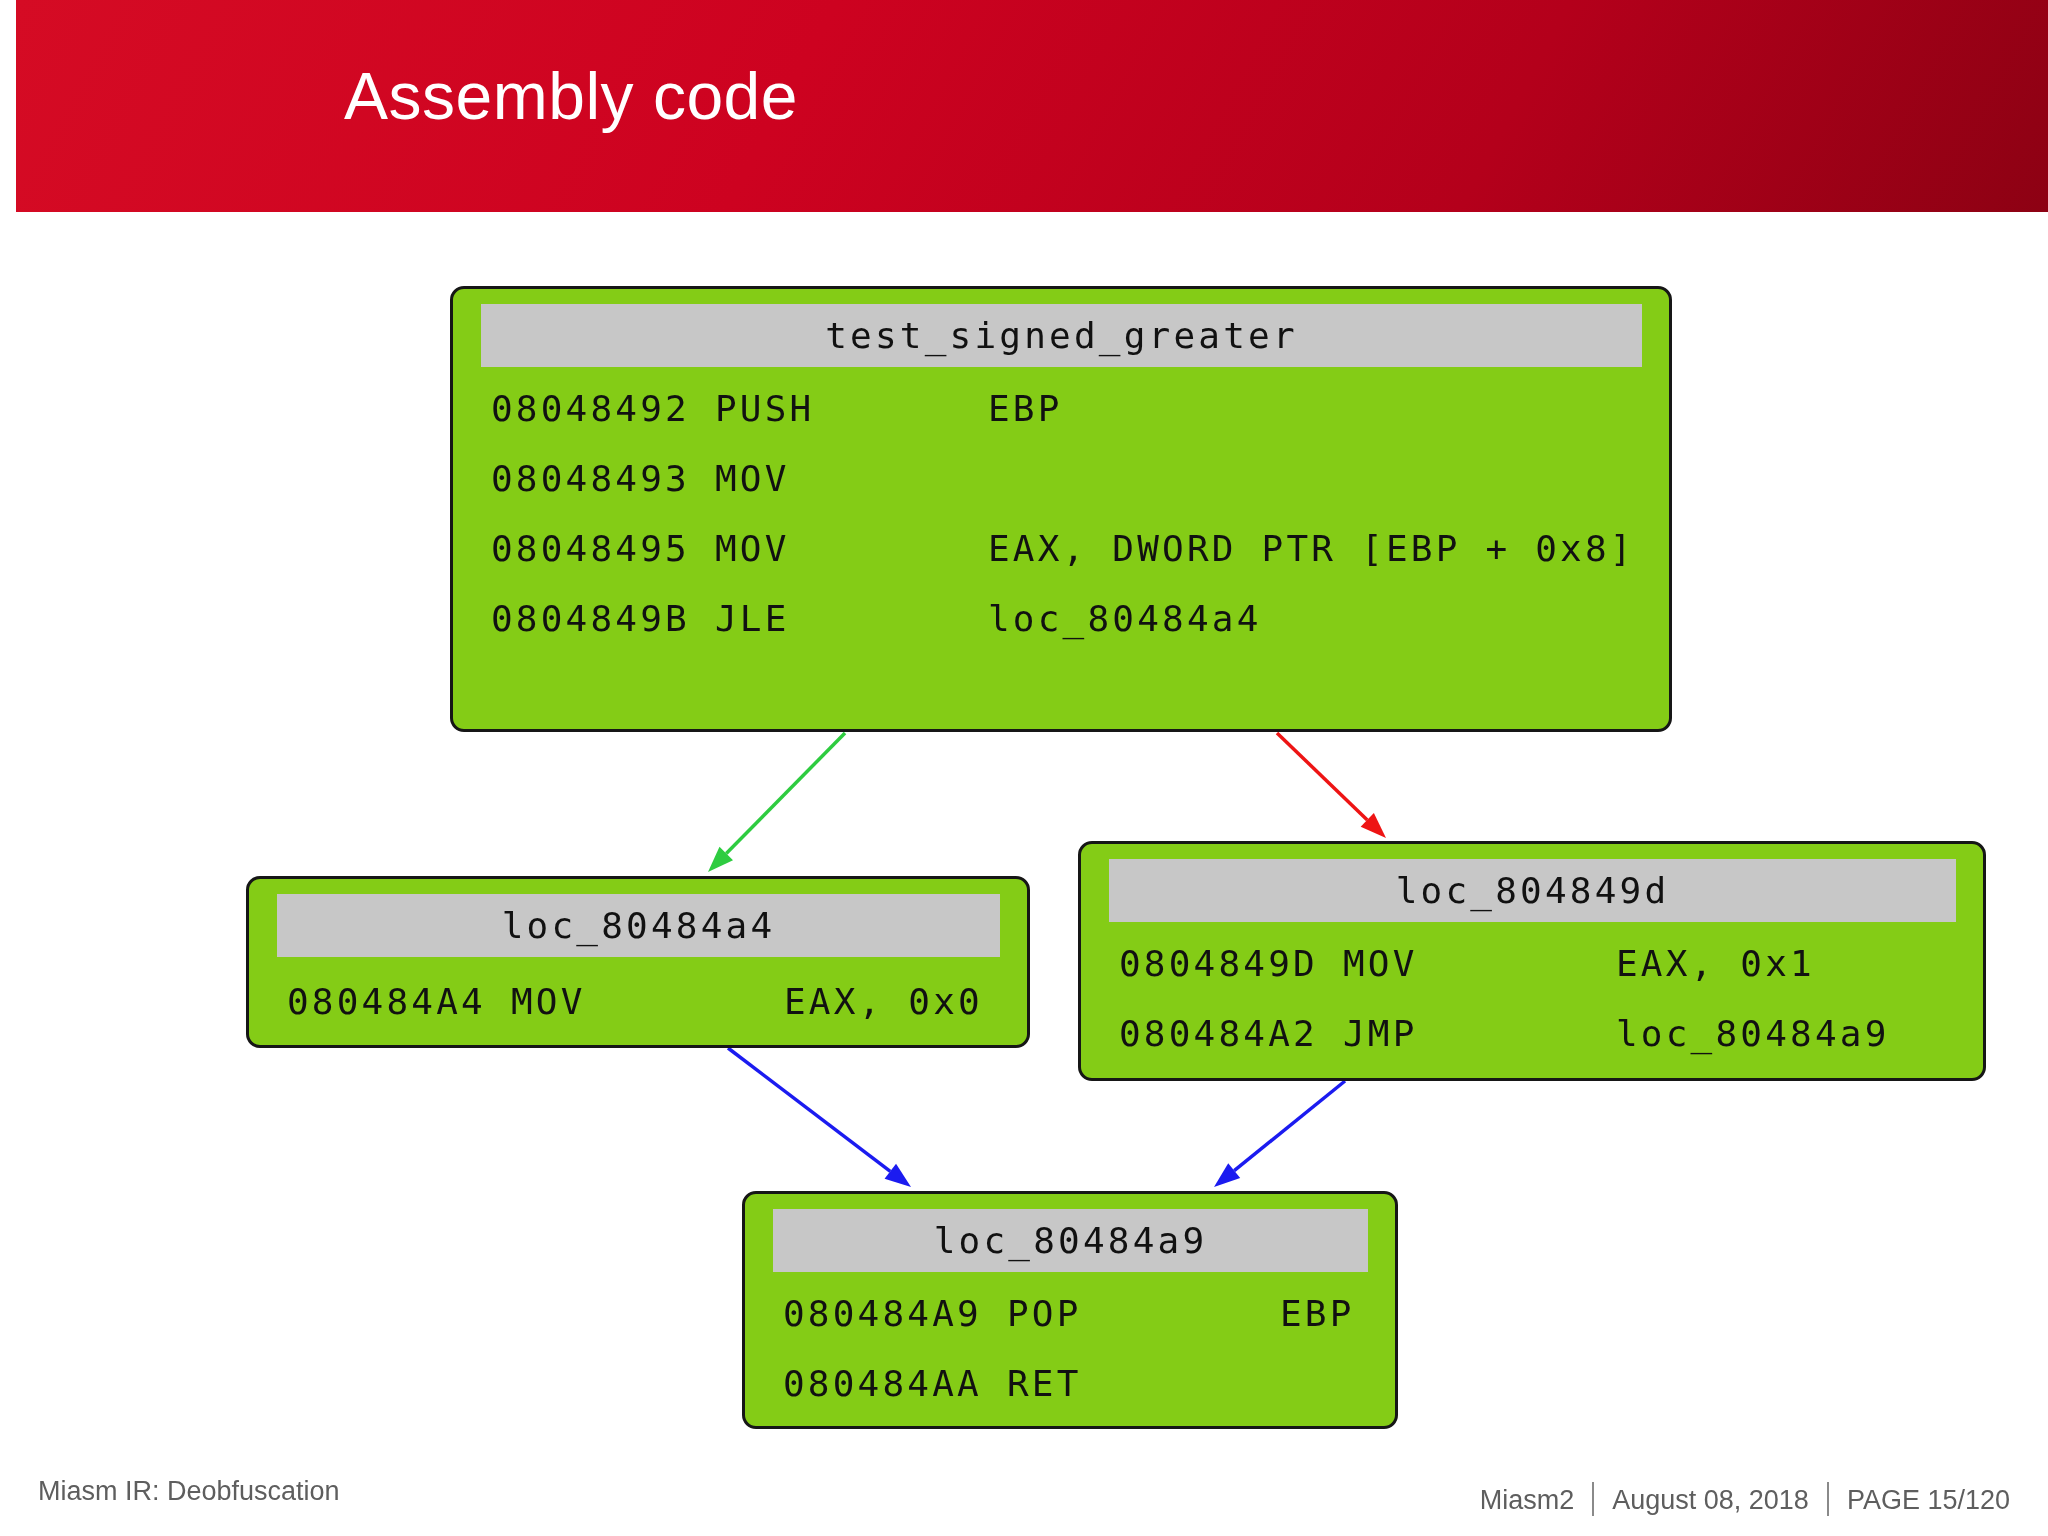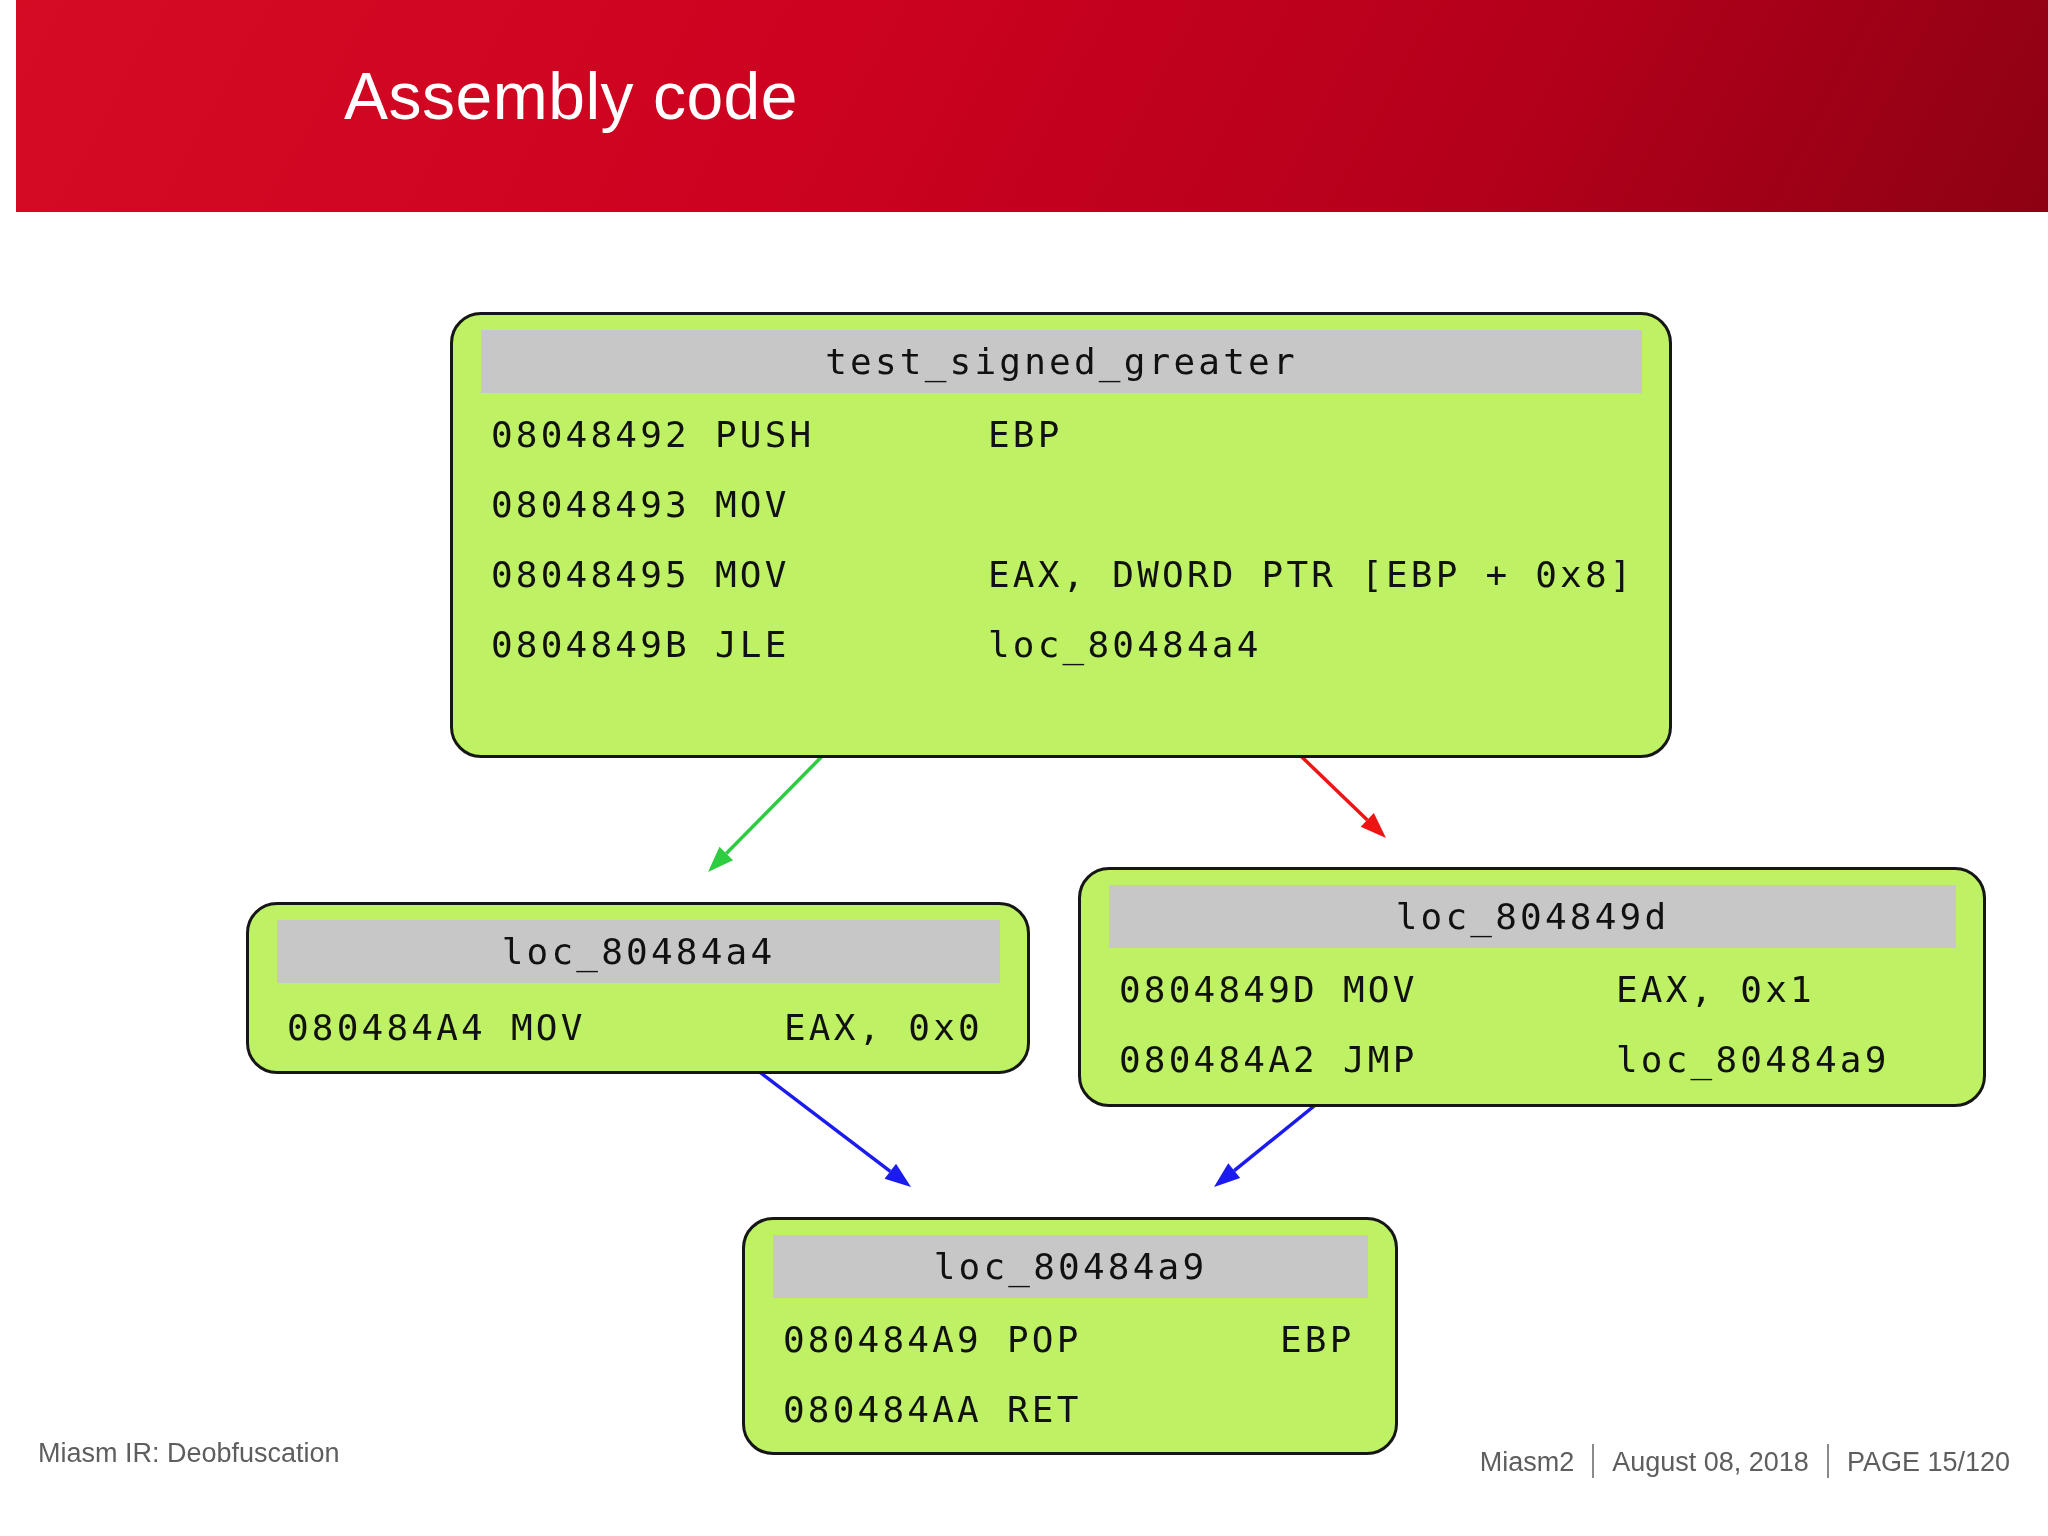--- a/index.html
+++ b/index.html
@@ -14,26 +14,25 @@
     background:linear-gradient(118deg,#d50b24 0%,#cd0220 38%,#b4001b 72%,#8c0113 100%);
     margin-left:12px;
   }
   .header .slide-title{
     position:absolute;left:328px;top:58px;
     font-size:66px;font-weight:400;color:#ffffff;letter-spacing:0.5px;
   }
 
   
   .block{
-    position:absolute;background:#bef264;
-    border:3px solid #161616;border-radius:31px;
+    position:absolute;background:#84cc16;
+    border:3px solid #161616;border-radius:14px;
     box-sizing:border-box;
     font-family:"DejaVu Sans Mono", monospace;
     color:#111111;
-    margin-top:26px;
   }
   .btitle{
     background:#c7c7c7;
     margin:15px 27px 6px 28px;height:63px;
     display:flex;align-items:center;justify-content:center;
     font-size:36px;letter-spacing:3.2px;white-space:pre;
   }
   .brows{margin:0 26px 0 38px;}
   .brow{
     display:grid;grid-template-columns:224px 273px 1fr;
@@ -44,21 +43,21 @@
   .block.single .brow{height:76px;}
 
   
   svg.edge-layer{
     position:absolute;left:0;top:0;width:2048px;height:1536px;
     pointer-events:none;
   }
 
   
   .footer{
-    position:absolute;left:0;right:0;top:1434px;height:44px;
+    position:absolute;left:0;right:0;top:1472px;height:44px;
     color:#5e5e5e;font-size:27px;padding-left:20px;
   }
   .footer .f-left{position:absolute;left:38px;top:4px;}
   .footer .f-right{
     position:absolute;right:38px;top:0;
     display:flex;align-items:flex-end;gap:18px;height:44px;
   }
   .footer .sep{
     width:0;height:34px;border-left:2px solid #8a8a8a;display:inline-block;
   }

